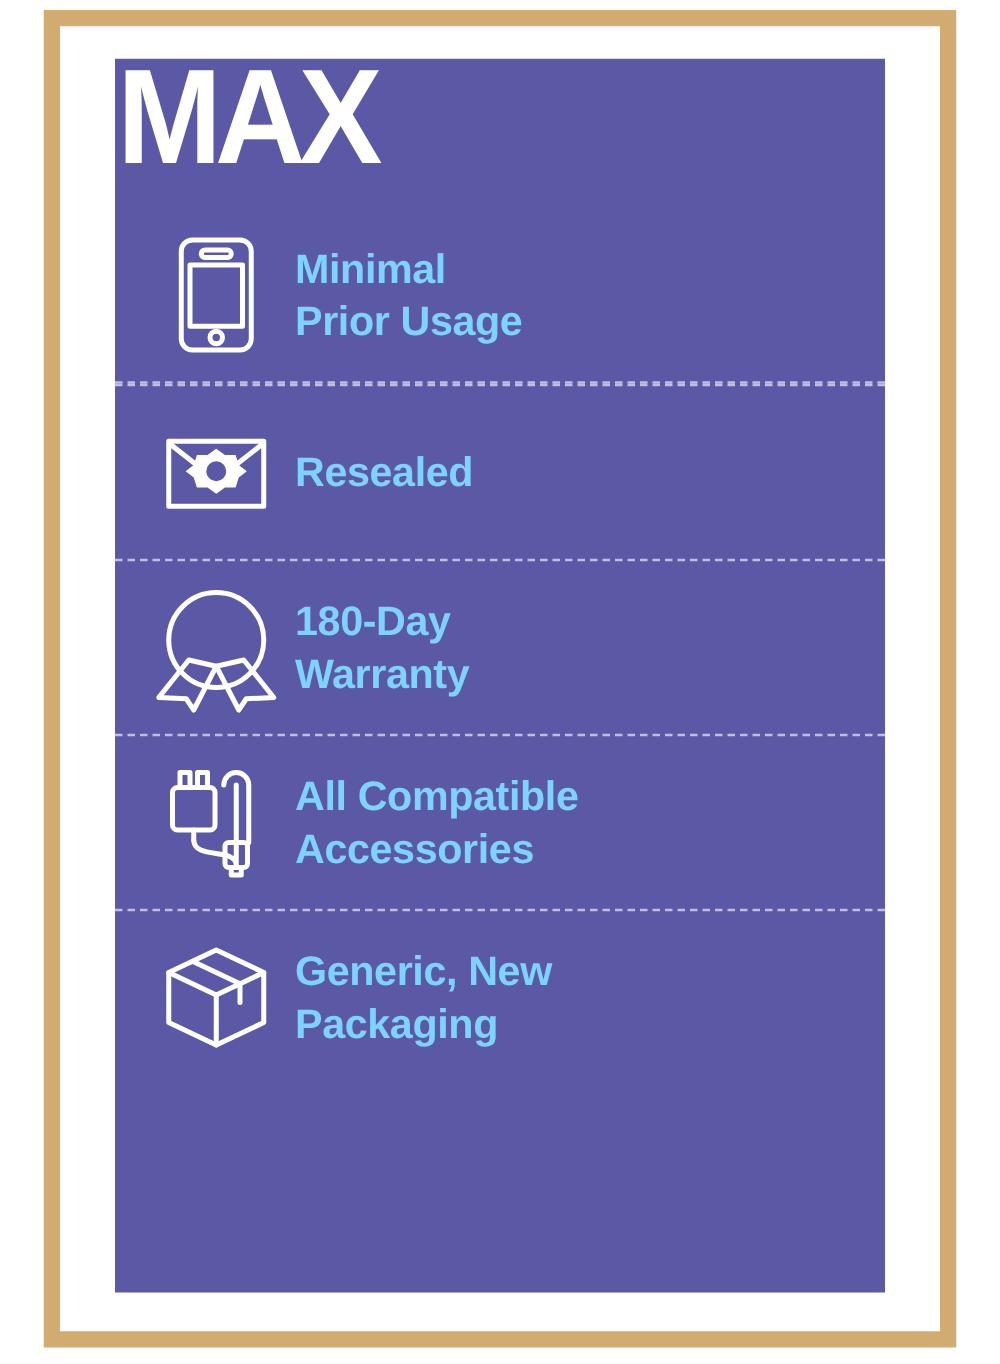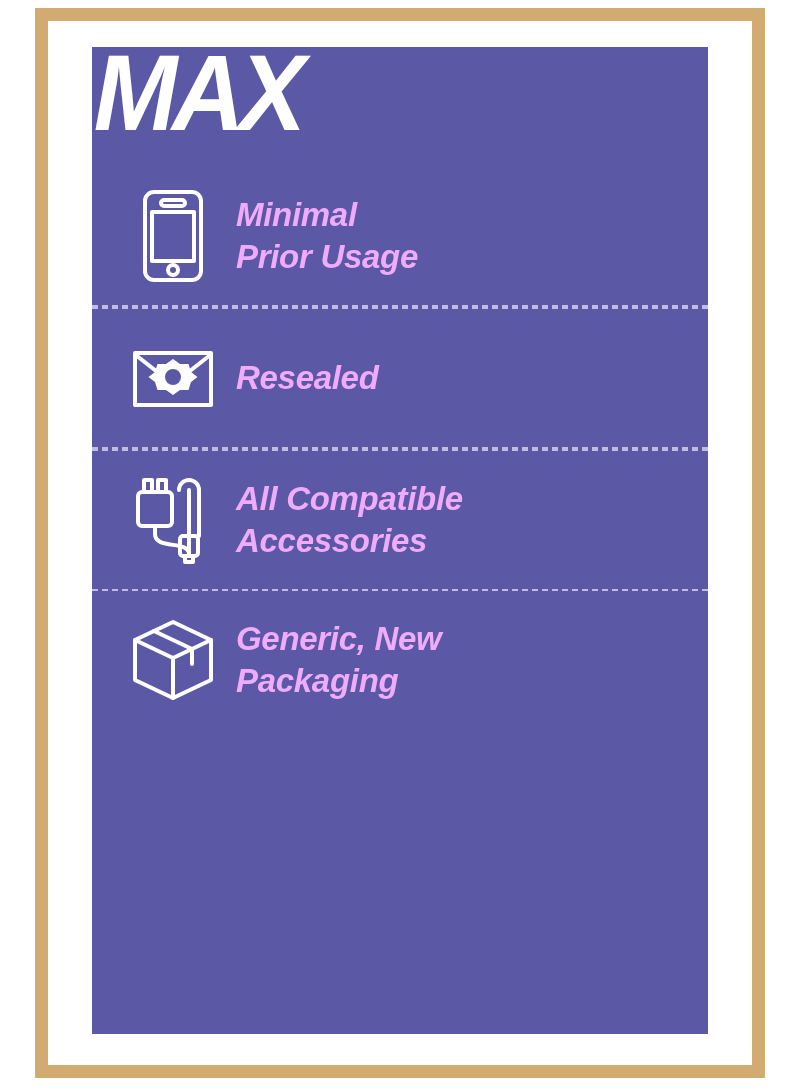--- a/index.html
+++ b/index.html
@@ -12,21 +12,20 @@
     height: 1091px;
     font-family: "Liberation Sans", sans-serif;
     overflow: hidden;
   }
 
   .infographic-root {
     position: relative;
     width: 800px;
     height: 1091px;
     background: #ffffff;
-    font-style: italic;
   }
 
   
   .gold-frame {
     position: absolute;
     left: 35px;
     top: 8px;
     width: 730px;
     height: 1070px;
     box-sizing: border-box;
@@ -101,21 +100,21 @@
   .feature-icon {
     flex: 0 0 auto;
     width: 122px;
     display: flex;
     align-items: center;
     justify-content: center;
   }
 
   .feature-label {
     flex: 1 1 auto;
-    color: #f0abfc;
+    color: #7dd3fc;
     font-family: "Liberation Sans", sans-serif;
     font-weight: bold;
     font-size: 33px;
     line-height: 42px;
     letter-spacing: -0.3px;
     white-space: pre-line;
     padding-left: 2px;
   }
 
   svg.ico {
@@ -172,20 +171,31 @@
             <path d="M6 9 L34 31"></path>
             <path d="M78 9 L50 31"></path>
             <path class="filled" d="M42 12 l7 5 8.5 0 2.5 8 6.5 5 -6.5 5 -2.5 8 -8.5 0 -7 5 -7 -5 -8.5 0 -2.5 -8 -6.5 -5 6.5 -5 2.5 -8 8.5 0 z"></path>
             <circle cx="42" cy="30" r="10" style="fill:#5b58a6;stroke:#ffffff;stroke-width:4"></circle>
           </svg>
         </div>
         <div class="feature-label">Resealed</div>
       </div>
       <div class="divider"></div>
 
+      <div class="feature-row h-two">
+        <div class="feature-icon">
+          <svg class="ico" width="104" height="104" viewBox="0 0 104 104" aria-hidden="true">
+            <path d="M30 62 L6 92 l22 1 6 9 18 -35 z"></path>
+            <path d="M74 62 L98 92 l-22 1 -6 9 -18 -35 z"></path>
+            <circle cx="52" cy="46" r="38"></circle>
+          </svg>
+        </div>
+        <div class="feature-label">180-Day
+Warranty</div>
+      </div>
       <div class="divider"></div>
 
       <div class="feature-row h-two">
         <div class="feature-icon">
           <svg class="ico" width="78" height="92" viewBox="0 0 78 92" aria-hidden="true">
             <rect x="10" y="6" width="8" height="12"></rect>
             <rect x="24" y="6" width="8" height="12"></rect>
             <rect x="4" y="18" width="34" height="34" rx="4" ry="4"></rect>
             <path d="M21 52 v8"></path>
             <path d="M21 60 c0 16 34 6 34 20 v-64"></path>

